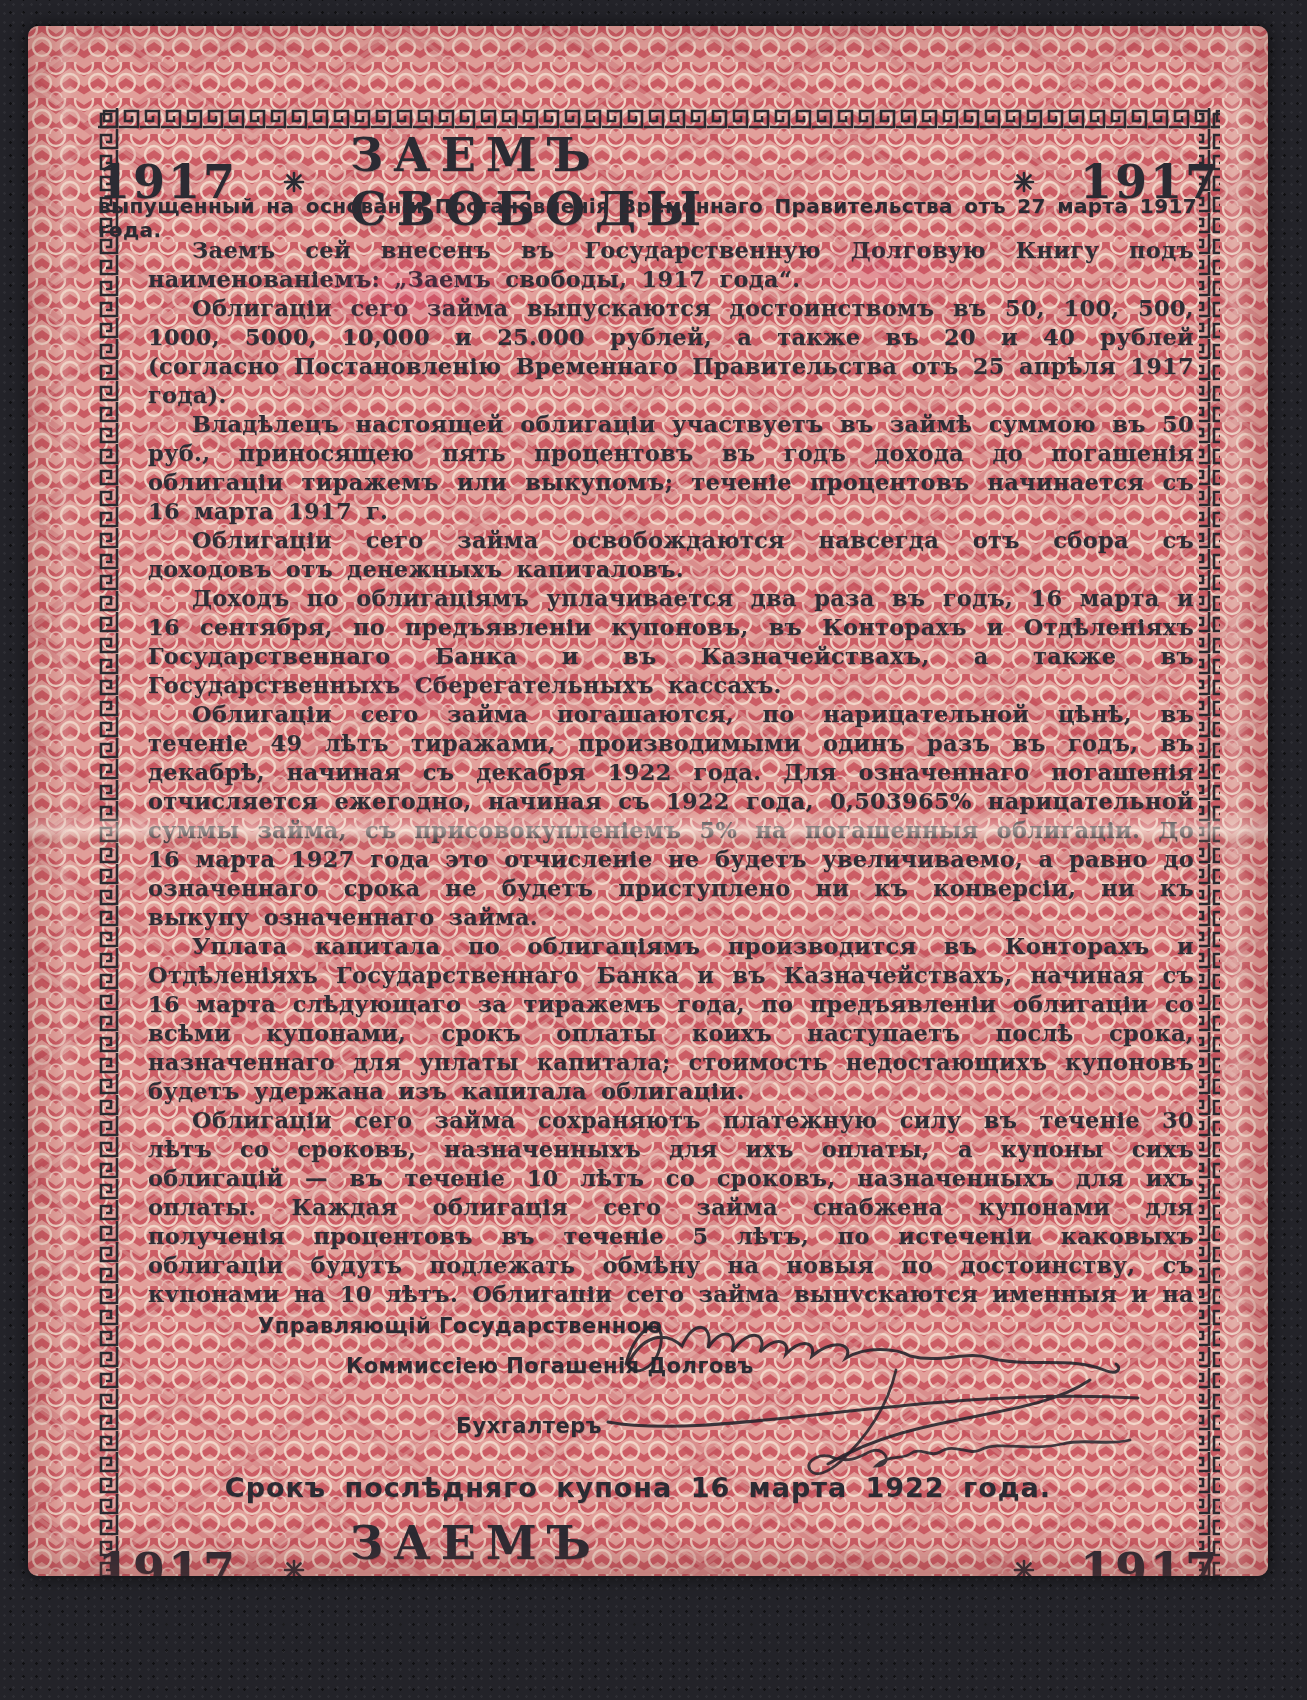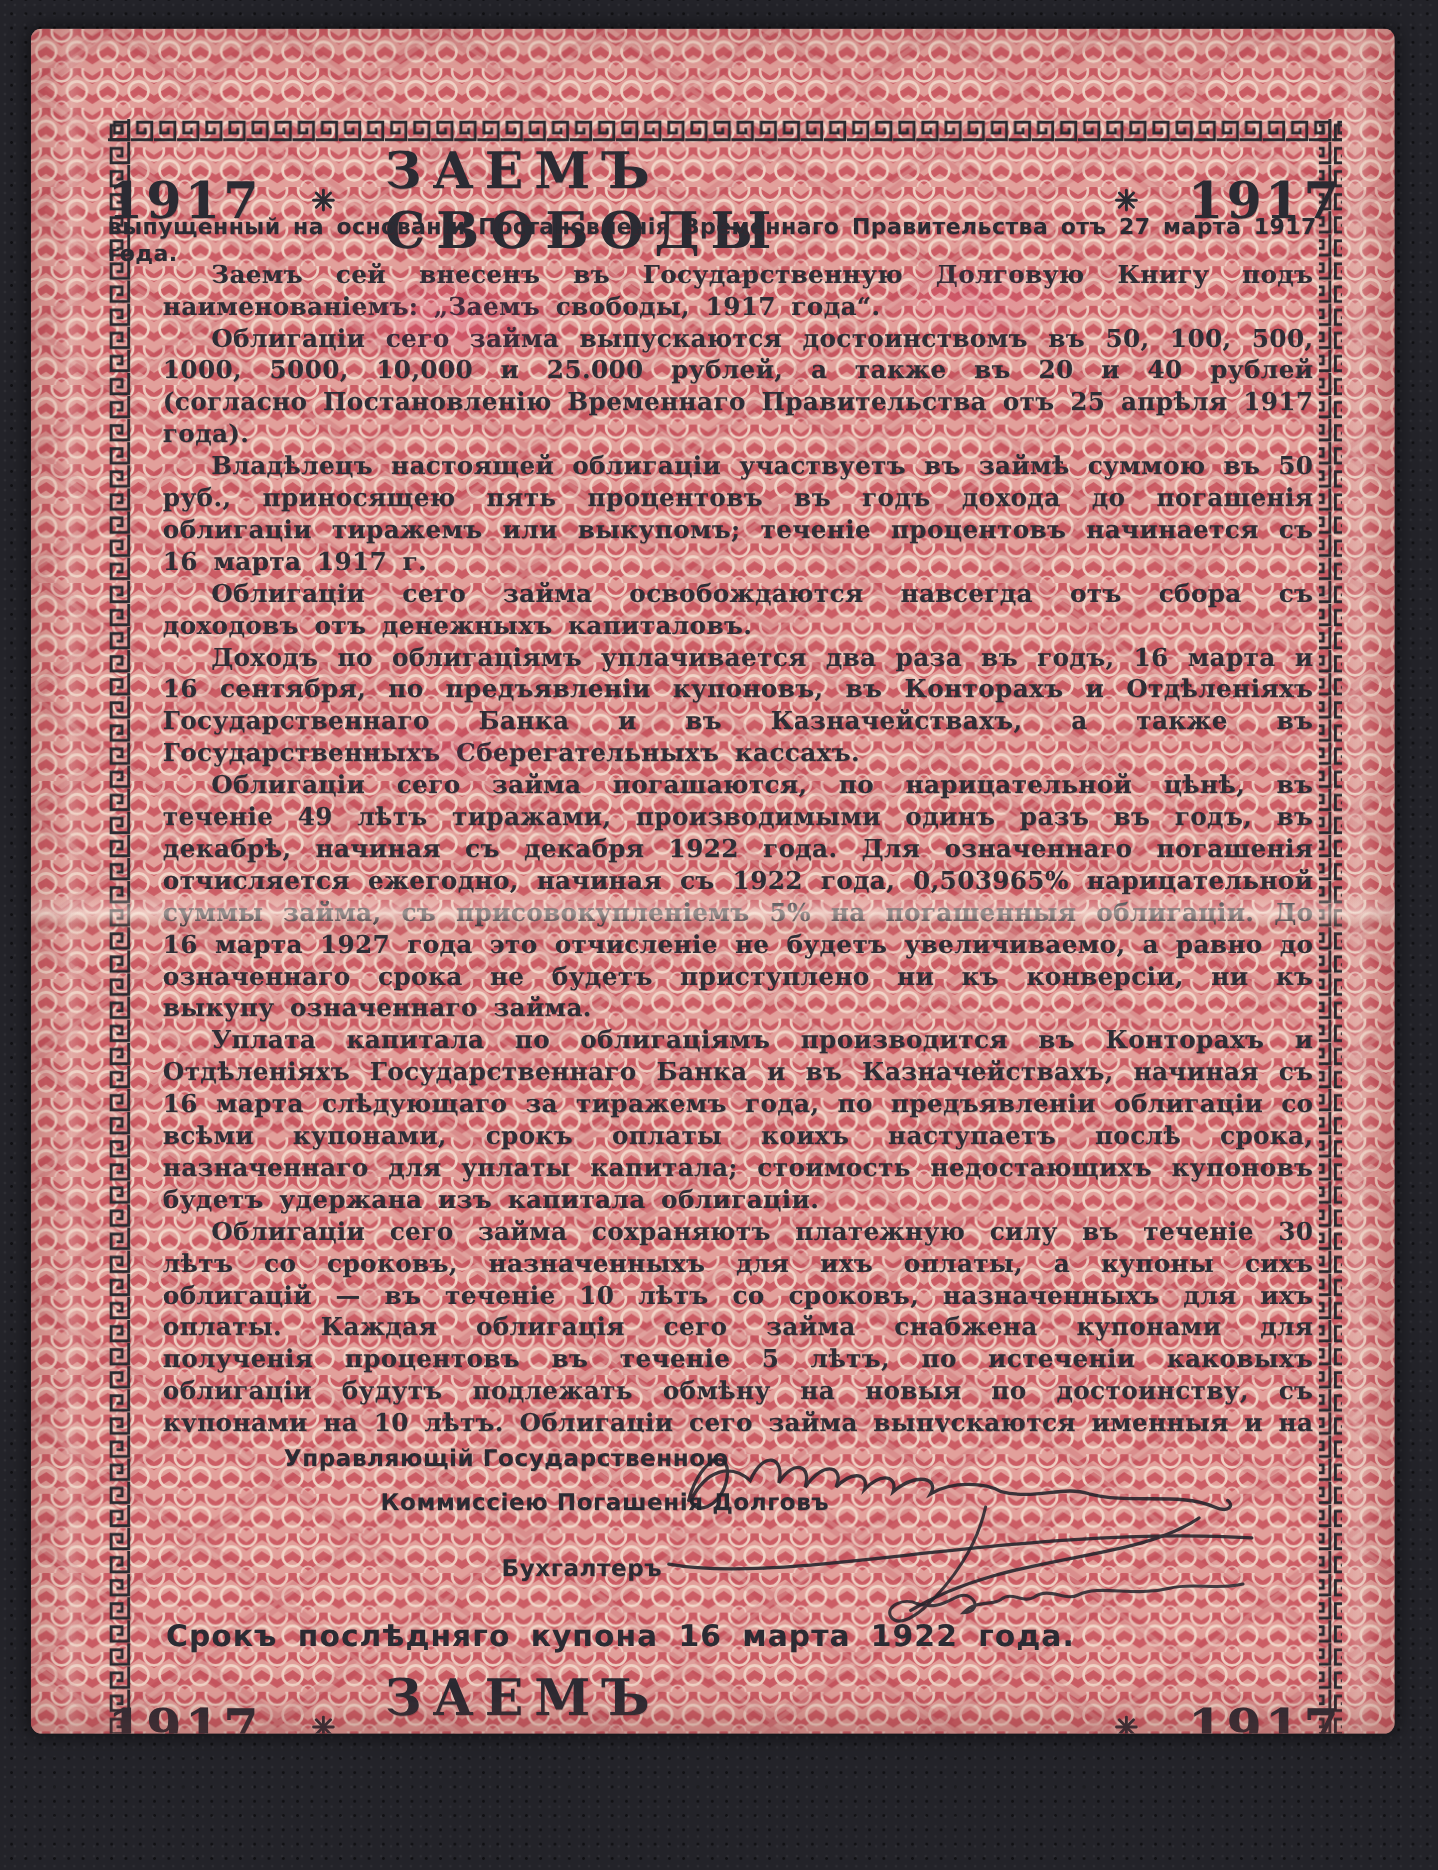--- a/index.html
+++ b/index.html
@@ -56,21 +56,21 @@
     font-weight:700;font-size:21px;letter-spacing:0.5px;
     text-shadow:0.4px 0.6px 0 rgba(90,30,40,.25);
   }
   .official.l1{left:160px;top:1206px;}
   .official.l2{left:248px;top:1246px;}
   .official.l3{left:358px;top:1306px;text-align:right;}
   .sig{position:absolute;}
   .sig.manager{left:500px;top:1178px;width:560px;height:195px;}
   .sig.accountant{left:640px;top:1256px;width:440px;height:140px;}
   .deadline{
-    position:absolute;left:53px;top:1364px;width:900px;text-align:left;
+    position:absolute;left:53px;top:1364px;width:900px;text-align:right;
     font-family:"DejaVu Sans","Liberation Sans",sans-serif;
     font-weight:700;font-size:27px;letter-spacing:1px;word-spacing:8px;
     text-shadow:0.4px 0.6px 0 rgba(90,30,40,.28);
   }
   .crease-h{
     position:absolute;left:0;top:788px;width:100%;height:38px;
     background:linear-gradient(180deg, rgba(248,232,222,0) 0%, rgba(250,236,226,.55) 42%, rgba(185,140,130,.20) 68%, rgba(248,232,222,0) 100%);
   }
   .crease-v-r{
     position:absolute;top:0;left:1192px;width:30px;height:100%;

